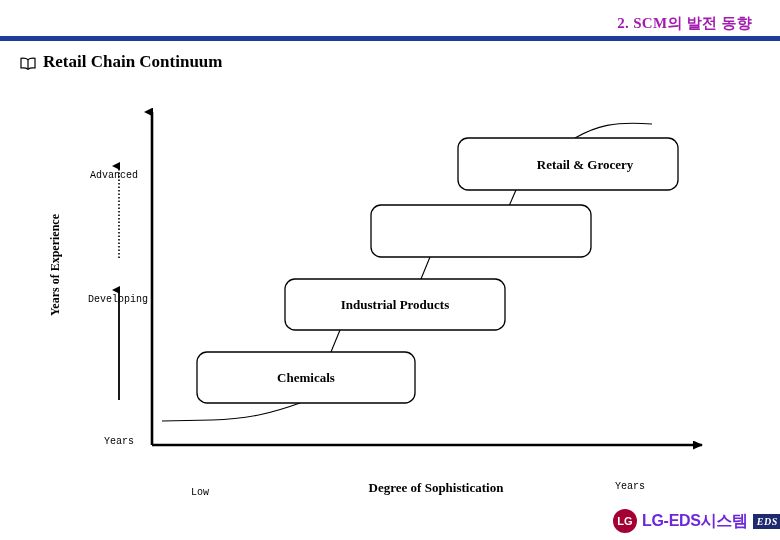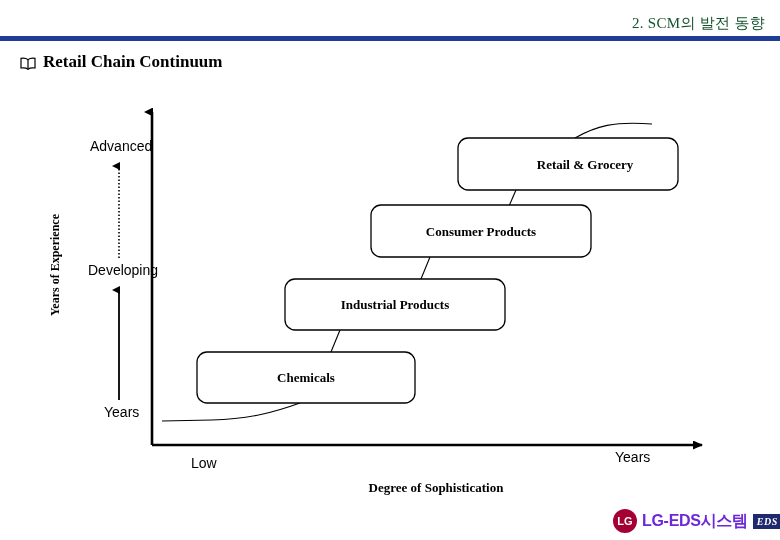--- a/index.html
+++ b/index.html
@@ -18,26 +18,25 @@
   }
 
   
   #header-title {
     position: absolute;
     left: 0;
     top: 14px;
     width: 752px;
     text-align: right;
     font-family: "Liberation Serif", "DejaVu Serif", serif;
-    font-weight: normal;
+    font-weight: bold;
     font-size: 15px;
     letter-spacing: .3px;
-    color: #14532d;
-    white-space: nowrap;
-    padding-left: 13px;
+    color: #a21caf;
+    white-space: nowrap;
   }
   #header-rule {
     position: absolute;
     left: 0;
     top: 36px;
     width: 780px;
     height: 5px;
     background: #1F3C96;
   }
 
@@ -68,23 +67,24 @@
     position: absolute;
     left: 0;
     top: 0;
     width: 780px;
     height: 540px;
   }
 
   
   .lbl {
     position: absolute;
-    font-family: Liberation Sans, sans-serif;
-    font-size: 14px;
-    white-space: nowrap;
+    font-family: Liberation Mono, monospace;
+    font-size: 10px;
+    white-space: nowrap;
+    margin-top: 32px;
   }
   .boxlabel {
     position: absolute;
     font-family: "Liberation Serif", "DejaVu Serif", serif;
     font-size: 13px;
     font-weight: bold;
     white-space: nowrap;
     text-align: center;
   }
   #y-axis-title {
@@ -245,21 +245,20 @@
     </g>
     <g>
       <rect x="285" y="279" width="220" height="51" rx="10" ry="10" fill="#ffffff" stroke="#000" stroke-width="1.3"></rect>
     </g>
     <g>
       <rect x="197" y="352" width="218" height="51" rx="10" ry="10" fill="#ffffff" stroke="#000" stroke-width="1.3"></rect>
     </g>
   </svg>
 
   <div class="boxlabel" style="left:475px; top:157px; width:220px;">Retail &amp; Grocery</div>
-  <div class="boxlabel" style="left:371px; top:224px; width:220px;">Consumer Products</div>
   <div class="boxlabel" style="left:197px; top:370px; width:218px;">Chemicals</div>
   <div class="boxlabel" style="left:285px; top:297px; width:220px;">Industrial Products</div>
 
   <div class="lbl" style="left:90px; top:138px;">Advanced</div>
   <div class="lbl" style="left:88px; top:262px;">Developing</div>
   <div class="lbl" style="left:104px; top:404px;">Years</div>
 
   <div id="y-axis-title">Years of Experience</div>
 
   <div class="lbl" style="left:191px; top:455px;text-align:right;">Low</div>

